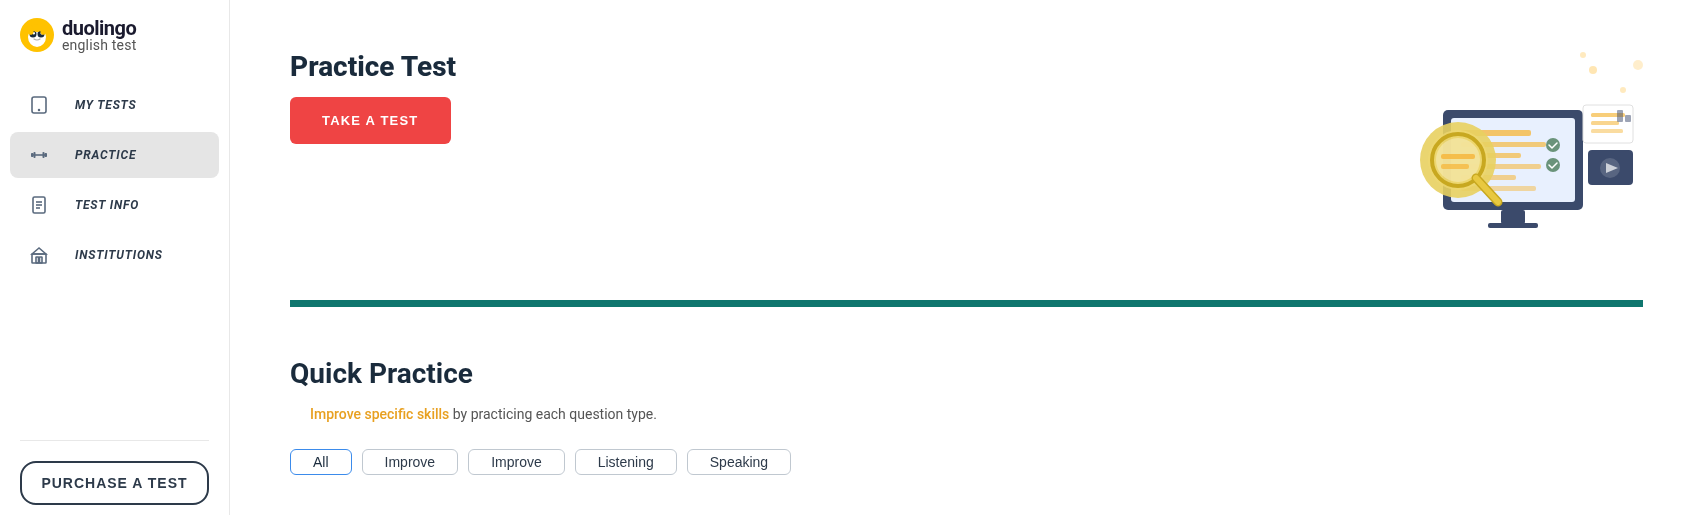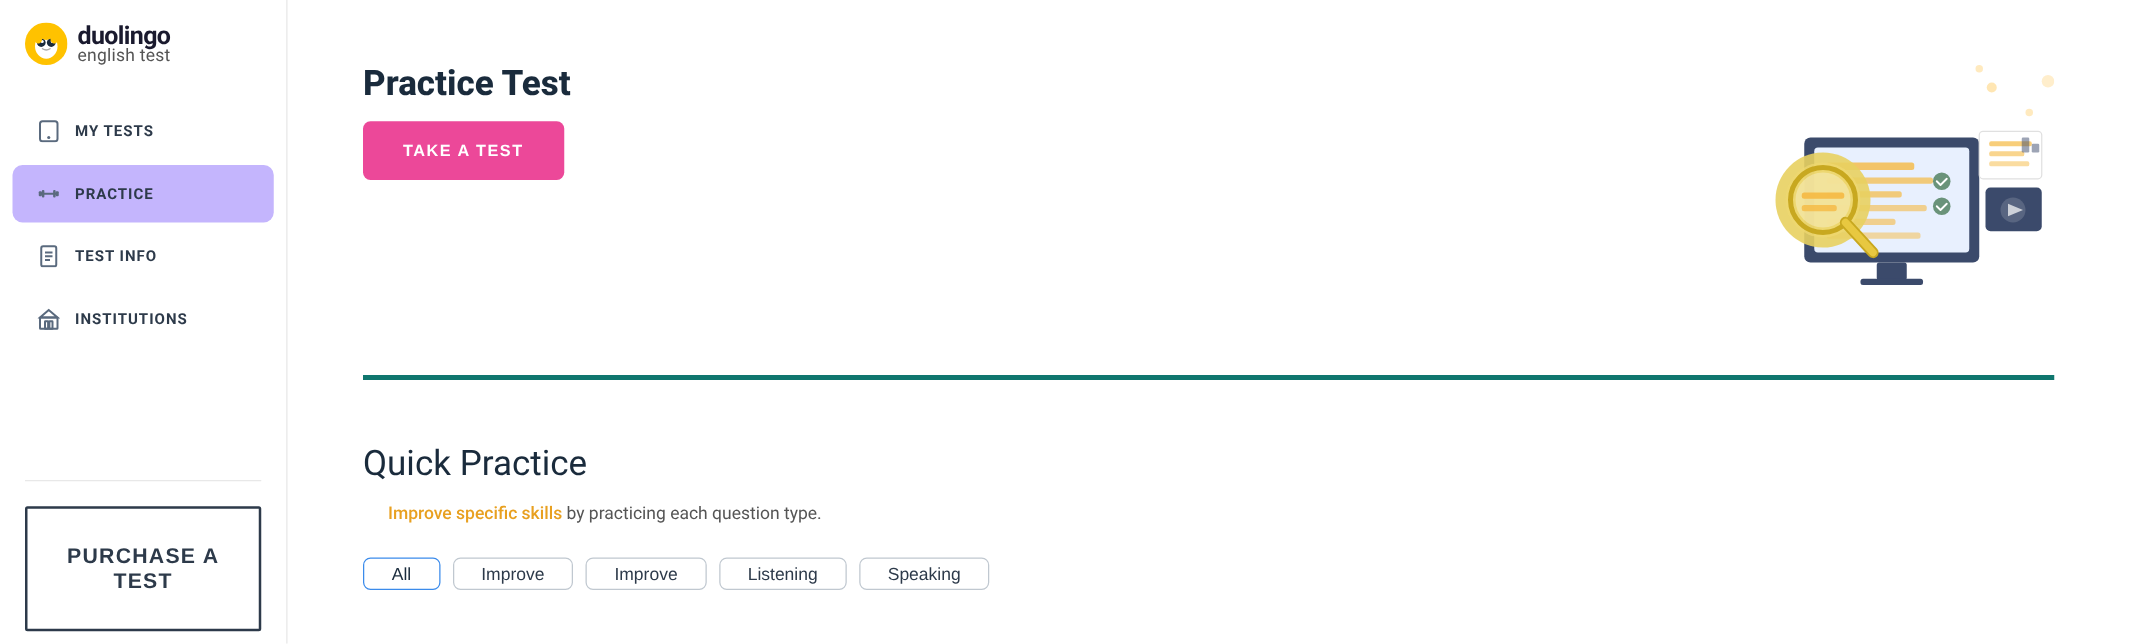--- a/index.html
+++ b/index.html
@@ -62,30 +62,31 @@
     .sidebar-nav {
       display: flex;
       flex-direction: column;
       padding: 10px 0;
       flex: 1;
     }
 
     .nav-item {
       display: flex;
       align-items: center;
-      gap: 12px;
+      gap: 27px;
       padding: 14px 20px;
       cursor: pointer;
       border-radius: 8px;
       margin: 2px 10px;
       text-decoration: none;
+      font-style: italic;
     }
 
     .nav-item.active {
-      background: #c4b5fd;
+      background: #e5e5e5;
     }
 
     .nav-item-label {
       font-size: 12px;
       font-weight: 700;
       color: #2d3a4a;
       letter-spacing: 0.8px;
       text-transform: uppercase;
     }
 
@@ -100,45 +101,45 @@
       height: 1px;
       background: #e8e8e8;
       margin: 10px 20px;
     }
 
     .purchase-btn {
       margin: 10px 20px;
       border: 2px solid #2d3a4a;
       background: transparent;
       color: #2d3a4a;
-      font-size: 17px;
+      font-size: 14px;
       font-weight: 700;
       letter-spacing: 1px;
-      padding: 28px 16px;
+      padding: 12px 16px;
       cursor: pointer;
-      border-radius: 2px;
+      border-radius: 16px;
       text-transform: uppercase;
     }
 
     
     .main-content {
       flex: 1;
       overflow-y: auto;
       padding: 50px 60px;
       position: relative;
     }
 
     
     .practice-test-section {
       display: flex;
       align-items: flex-start;
       justify-content: space-between;
       margin-bottom: 50px;
       padding-bottom: 50px;
-      border-bottom: 4px solid #0f766e;
+      border-bottom: 7px solid #0f766e;
     }
 
     .practice-test-content {
       max-width: 600px;
     }
 
     .section-title {
       font-size: 28px;
       font-weight: 800;
       color: #1a2b3c;
@@ -146,21 +147,21 @@
     }
 
     .section-description {
       font-size: 14px;
       color: #555;
       margin-bottom: 28px;
       line-height: 1.5;
     }
 
     .take-test-btn {
-      background: #ec4899;
+      background: #ef4444;
       color: #ffffff;
       border: none;
       font-size: 13px;
       font-weight: 700;
       letter-spacing: 1.2px;
       padding: 16px 32px;
       cursor: pointer;
       border-radius: 6px;
       text-transform: uppercase;
     }
@@ -178,21 +179,21 @@
       width: 100%;
       height: 100%;
     }
 
     
     .quick-practice-section {
     }
 
     .quick-practice-title {
       font-size: 28px;
-      font-weight: 400;
+      font-weight: 700;
       color: #1a2b3c;
       margin-bottom: 14px;
     }
 
     .quick-practice-desc {
       font-size: 14px;
       color: #555;
       margin-bottom: 24px;
       line-height: 1.5;
       margin-left: 20px;

